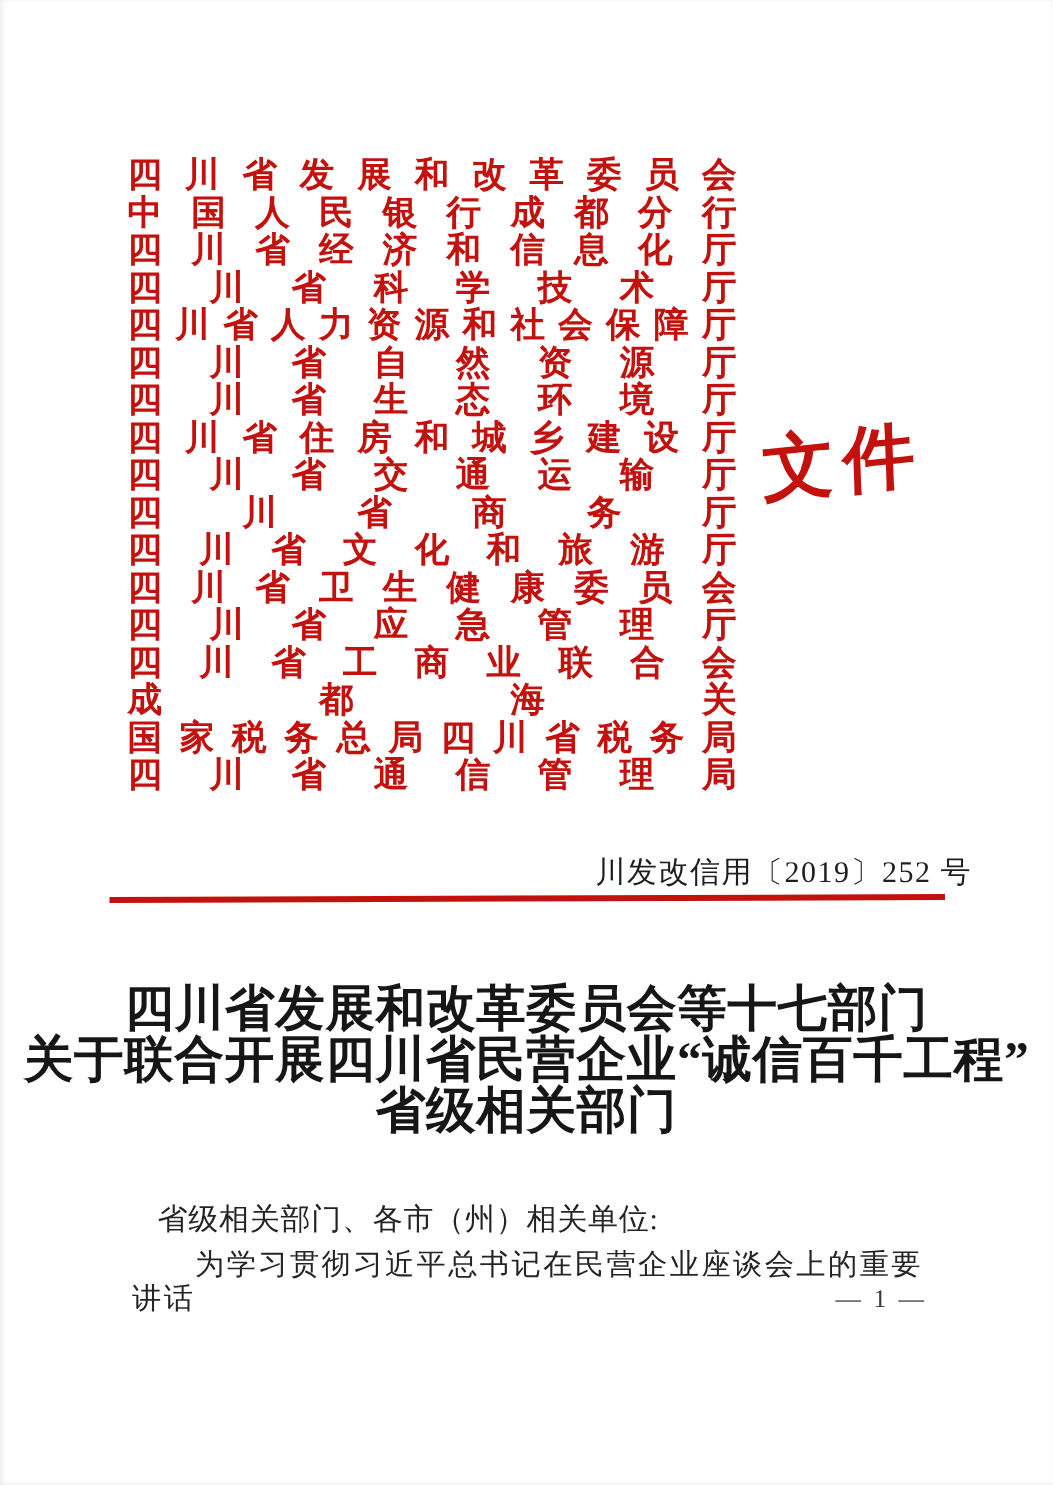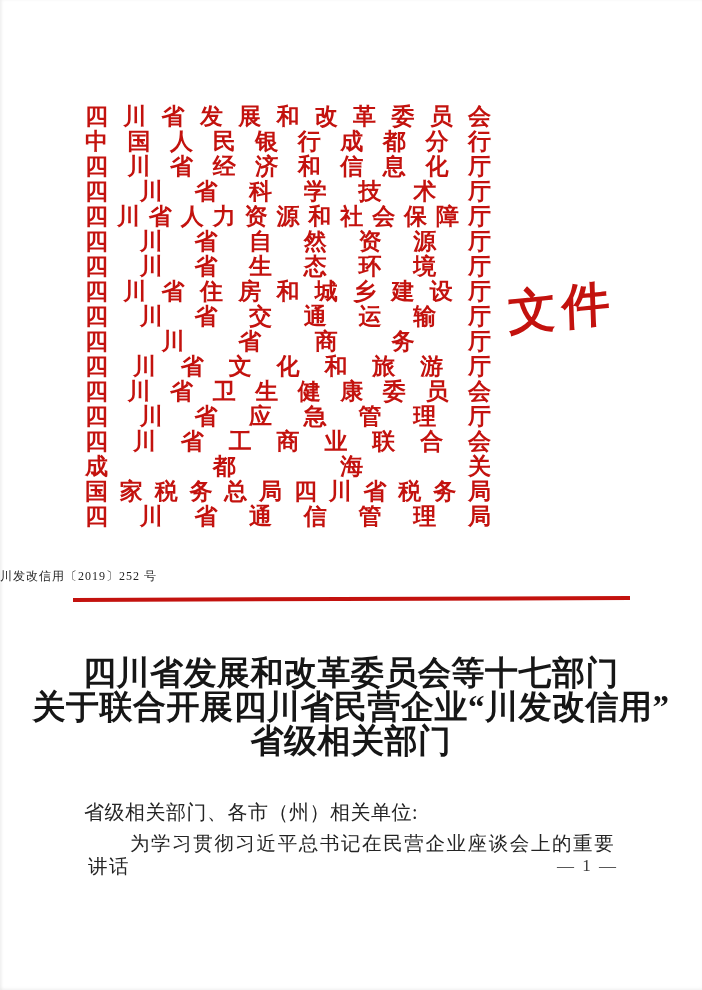--- a/index.html
+++ b/index.html
@@ -56,23 +56,23 @@
     transform: rotate(-6deg) skewX(-4deg);
     white-space: nowrap;
   }
 
   
   .ref-number {
     position: absolute;
     left: 0;
     top: 568px;
     width: 648px;
-    text-align: left;
+    text-align: right;
     color: var(--ink);
-    font-size: 12px;
+    font-size: 20px;
     letter-spacing: 1px;
   }
 
   
   .red-line {
     position: absolute;
     left: 73px;
     top: 597px;
     width: 557px;
     height: 4px;
@@ -90,21 +90,21 @@
     color: #161616;
     font-weight: 700;
     font-size: 33px;
     line-height: 34px;
     letter-spacing: 0.5px;
   }
 
   
   .salutation {
     position: absolute;
-    left: 84px;
+    left: 105px;
     top: 799px;
     width: 560px;
     color: #242424;
     font-size: 20px;
     letter-spacing: 0.5px;
     white-space: nowrap;
   }
   .body-line {
     position: absolute;
     left: 88px;
@@ -324,21 +324,21 @@
     </div>
 
   <div class="stamp">文件</div>
 
   <div class="ref-number">川发改信用〔2019〕252 号</div>
 
   <div class="red-line"></div>
 
   <div class="title-block">
     <div>四川省发展和改革委员会等十七部门</div>
-    <div>关于联合开展四川省民营企业“川发改信用”</div>
+    <div>关于联合开展四川省民营企业“诚信百千工程”</div>
     <div>省级相关部门</div>
   </div>
 
   <div class="salutation">省级相关部门、各市（州）相关单位:</div>
 
   <div class="body-line">为学习贯彻习近平总书记在民营企业座谈会上的重要讲话</div>
 
   <div class="page-number">— 1 —</div>
 
 </div>

